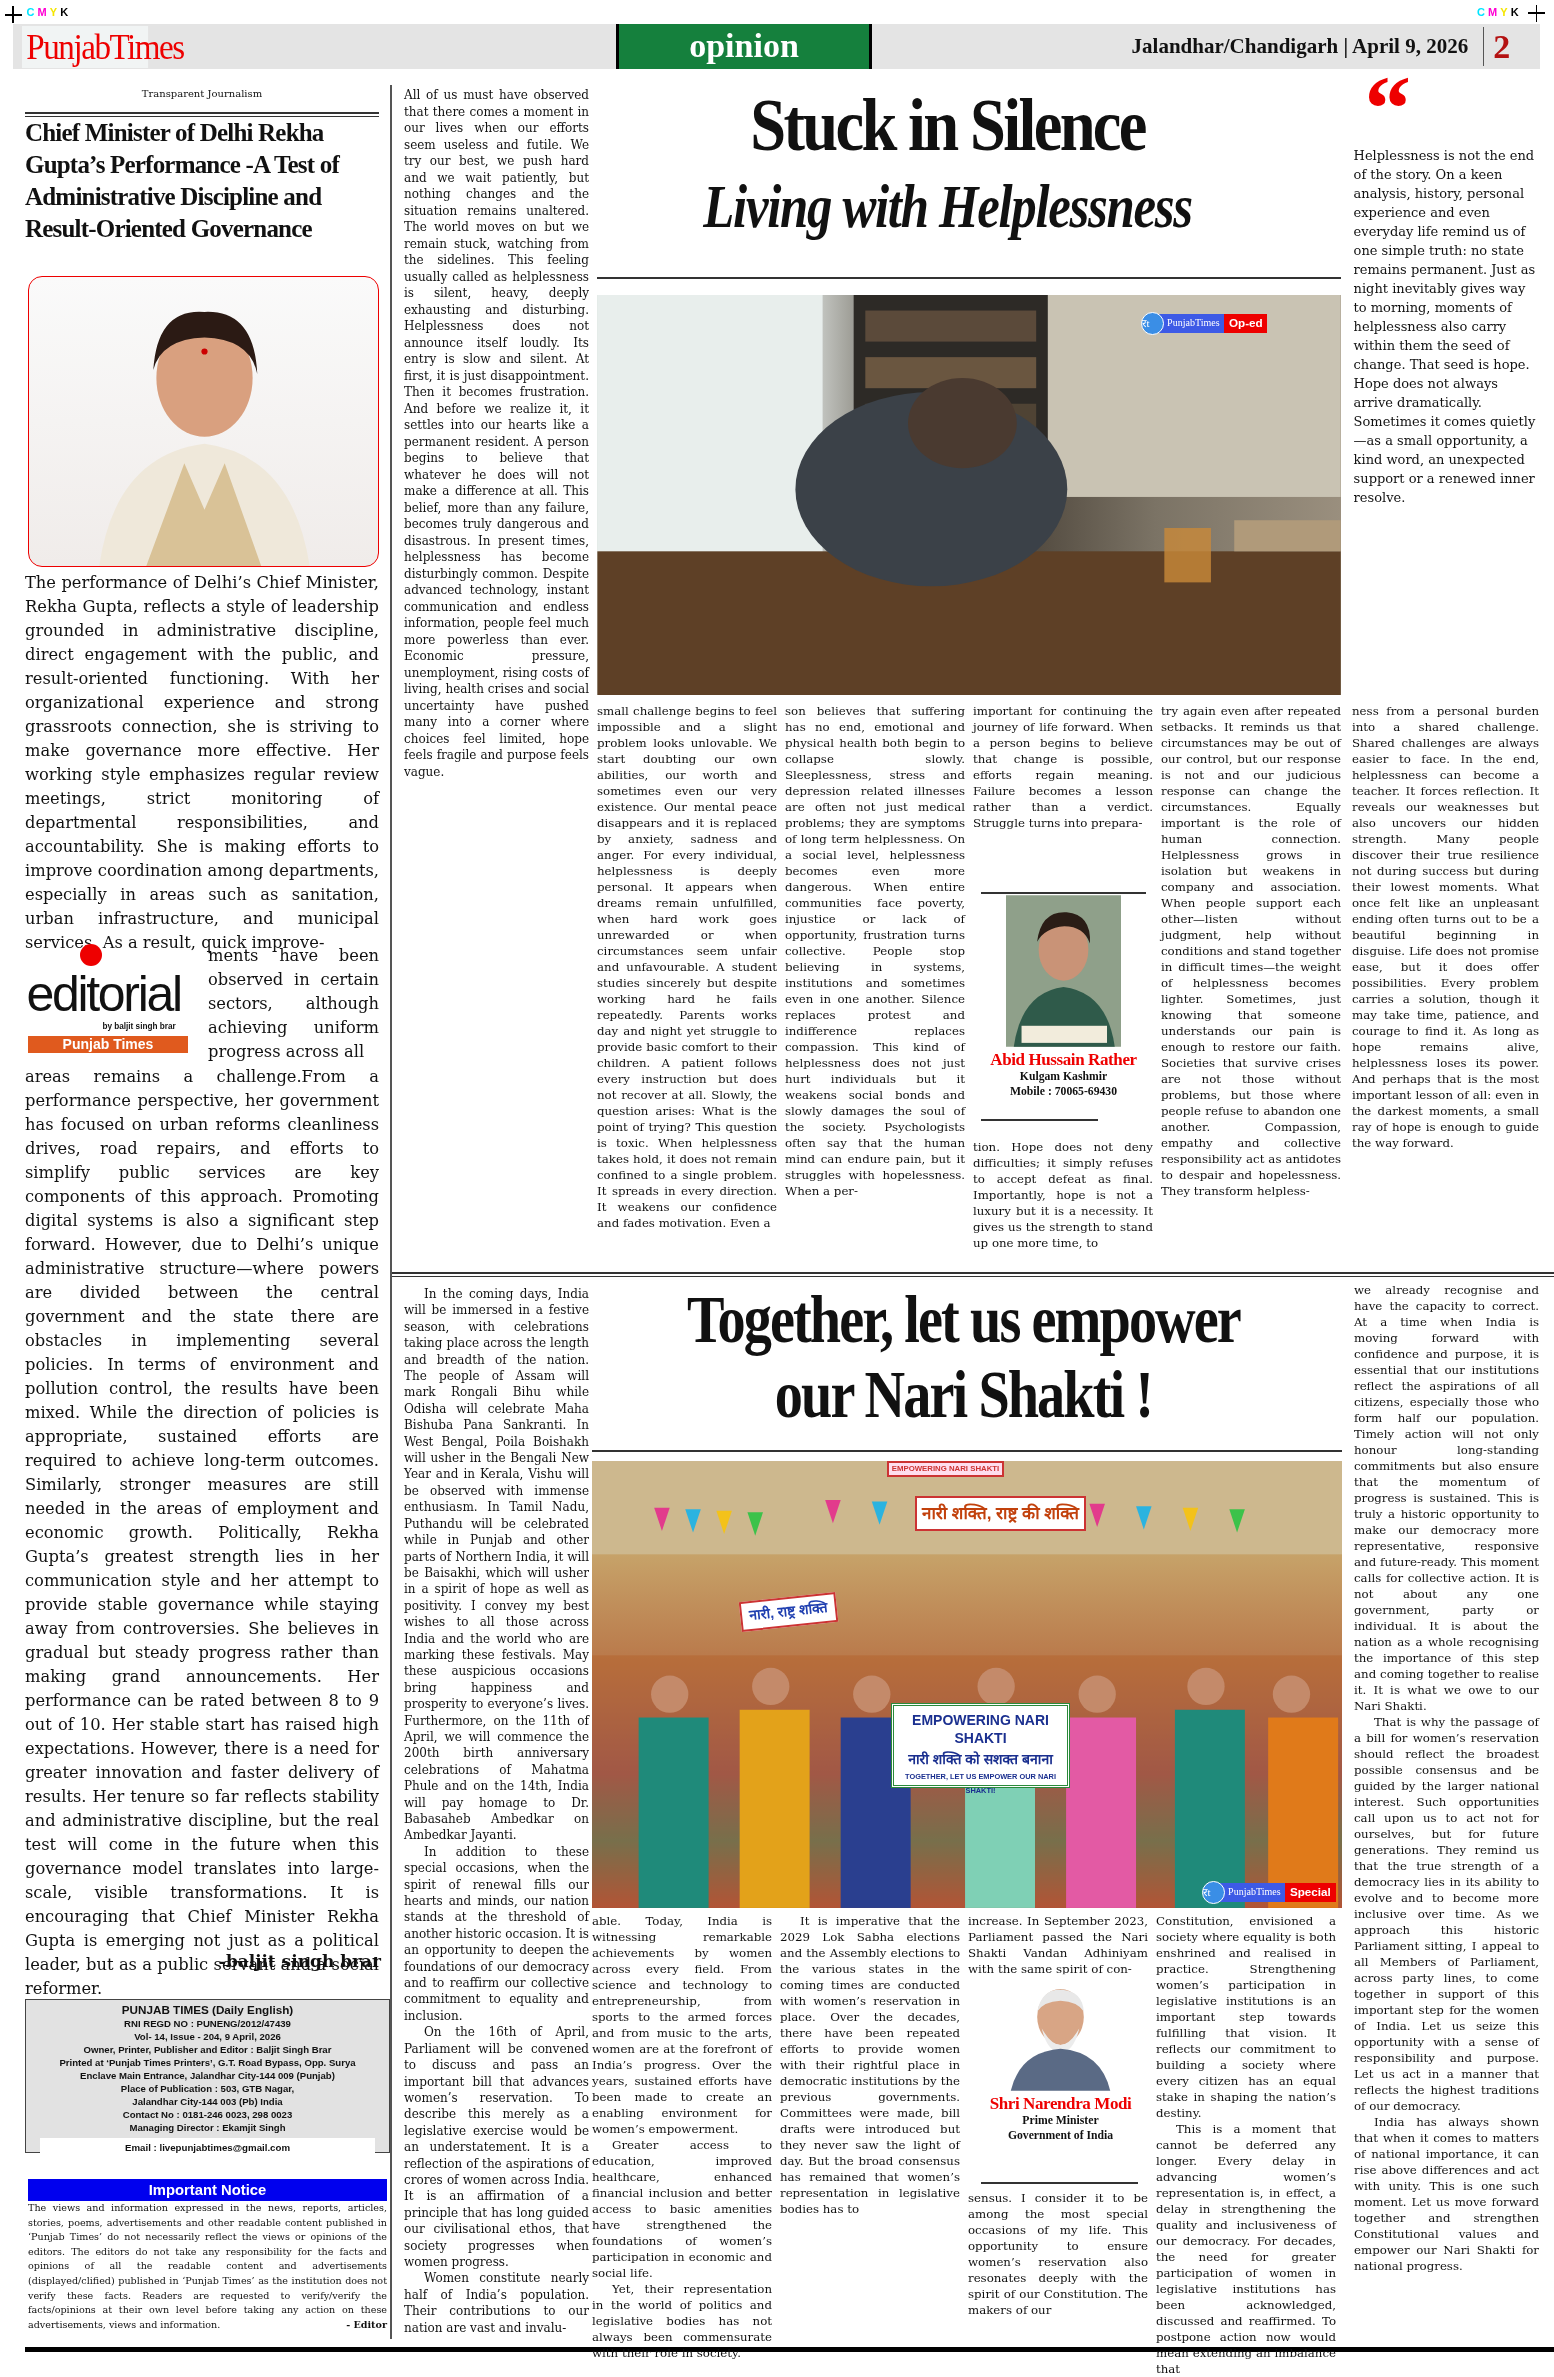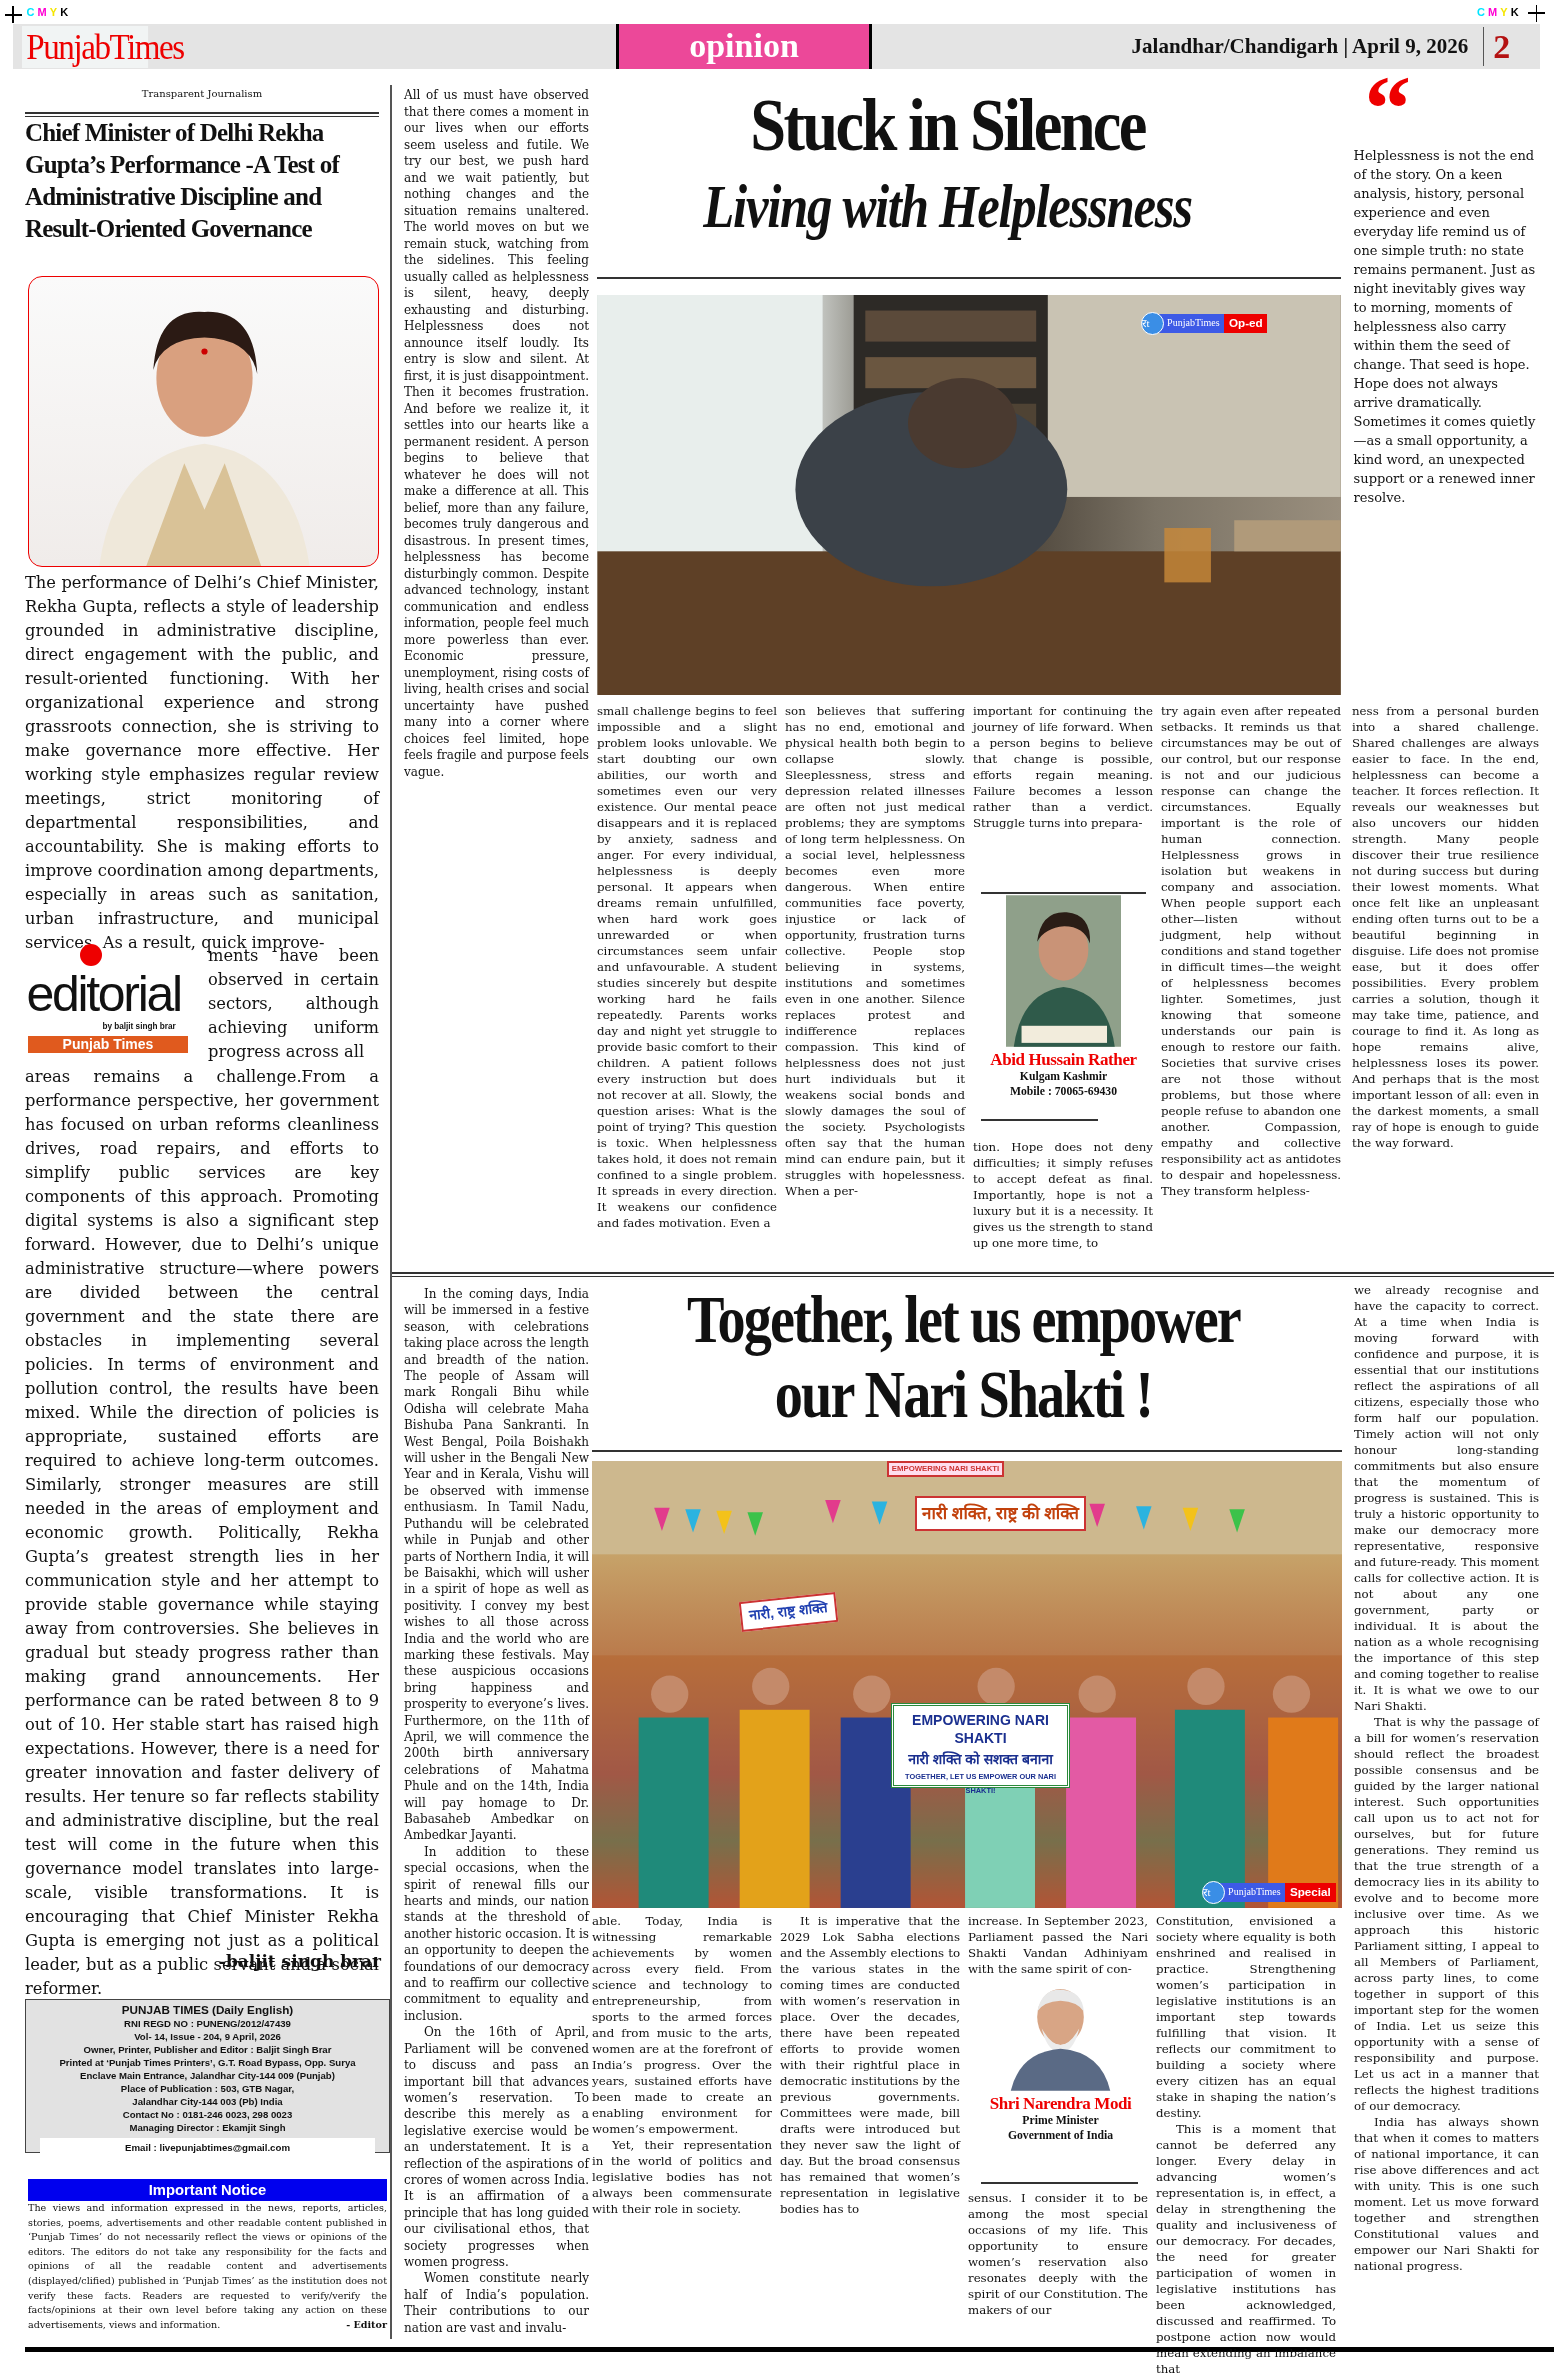--- a/index.html
+++ b/index.html
@@ -7,21 +7,21 @@
   .abs{position:absolute}
   
   .cmyk{font-family:"Liberation Sans",sans-serif;font-weight:bold;font-size:11px;letter-spacing:3.1px}
   .cmyk .c{color:#00e5ff}.cmyk .m{color:#ff00d4}.cmyk .y{color:#f5e600}.cmyk .k{color:#000}
   .reg{width:17px;height:17px}
   .reg:before{content:"";position:absolute;left:0;top:7.8px;width:17px;height:1.6px;background:#000}
   .reg:after{content:"";position:absolute;left:7.8px;top:0;width:1.6px;height:17px;background:#000}
   
   .mast{left:13.2px;top:24px;width:1527px;height:45px;background:#e4e4e4}
   .logo{left:22px;top:26.4px;height:42px;width:137px;background:#f1f4f4;font-family:"Liberation Serif",serif;color:#ee0000;font-size:36px;line-height:42px;letter-spacing:-1.6px;padding-left:4.7px;transform:scaleX(.92);transform-origin:left}
-  .section-tab{left:616px;top:24px;width:256px;height:45px;background:#ec4899;border-left:3.9px solid #000;border-right:3.9px solid #000;color:#fff;font-family:"Liberation Serif",serif;font-weight:bold;font-size:34px;text-align:center;line-height:44px}
+  .section-tab{left:616px;top:24px;width:256px;height:45px;background:#15803d;border-left:3.9px solid #000;border-right:3.9px solid #000;color:#fff;font-family:"Liberation Serif",serif;font-weight:bold;font-size:34px;text-align:center;line-height:44px}
   .dateline{left:1041px;top:24px;width:435px;height:45px;font-family:Liberation Serif, serif;font-weight:bold;font-size:21px;line-height:45px;text-align:right;padding-right:7.8px}
   .pageno{left:1483px;top:27px;height:39px;border-left:1.6px solid #555;padding-left:9.3px;color:#b41212;font-family:"Liberation Serif",serif;font-weight:bold;font-size:34px;line-height:39px}
   
   .vrule{background:#555;width:1.6px}
   .hrule{background:#333;height:2.3px}
   .dbl{border-top:2.3px solid #333;border-bottom:0.8px solid #333;height:5.4px}
   
   .kicker{left:23px;top:88px;width:358px;text-align:center;font-size:10px}
   .lhead{left:25px;top:117px;width:358px;font-family:"Liberation Serif",serif;font-weight:bold;font-size:25px;line-height:32px;letter-spacing:-0.8px}
   .photo-frame{left:28px;top:276px;width:351px;height:291px;border:1.6px solid #e00;border-radius:14px;overflow:hidden;background:linear-gradient(180deg,#fafafa,#f0ecea)}
@@ -250,20 +250,21 @@
   </div>
   <div class="abs badge" style="left:610px;top:420px">
     <span class="circ">रt</span>
     <span class="pt">PunjabTimes</span>
     <span class="tag">Special</span>
   </div>
 </div>
 
 <div class="abs narrow col" style="left:592px;top:1913px;width:180px">
   <p>able. Today, India is witnessing remarkable achievements by women across every field. From science and technology to entrepreneurship, from sports to the armed forces and from music to the arts, women are at the forefront of India’s progress. Over the years, sustained efforts have been made to create an enabling environment for women’s empowerment.</p>
+  <p class="ind">Greater access to education, improved healthcare, enhanced financial inclusion and better access to basic amenities have strengthened the foundations of women’s participation in economic and social life.</p>
   <p class="ind">Yet, their representation in the world of politics and legislative bodies has not always been commensurate with their role in society.</p>
 </div>
 <div class="abs narrow col" style="left:780px;top:1913px;width:180px">
   <p class="ind">It is imperative that the 2029 Lok Sabha elections and the Assembly elections to the various states in the coming times are conducted with women’s reservation in place. Over the decades, there have been repeated efforts to provide women with their rightful place in democratic institutions by the previous governments. Committees were made, bill drafts were introduced but they never saw the light of day. But the broad consensus has remained that women’s representation in legislative bodies has to</p>
 </div>
 <div class="abs narrow col" style="left:968px;top:1913px;width:180px">
     <p>increase. In September 2023, Parliament passed the Nari Shakti Vandan Adhiniyam with the same spirit of con-</p>
   </div>
 <div class="abs byline-box" style="left:981px;top:1974px;width:159px">
   <svg width="115" height="117" viewBox="0 0 148 150">

